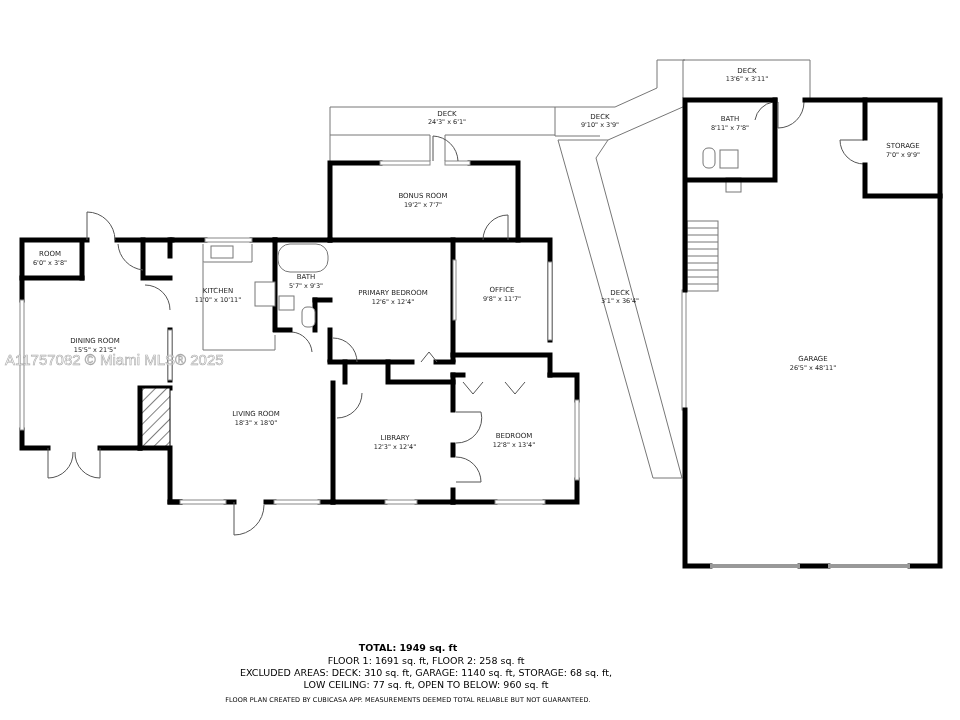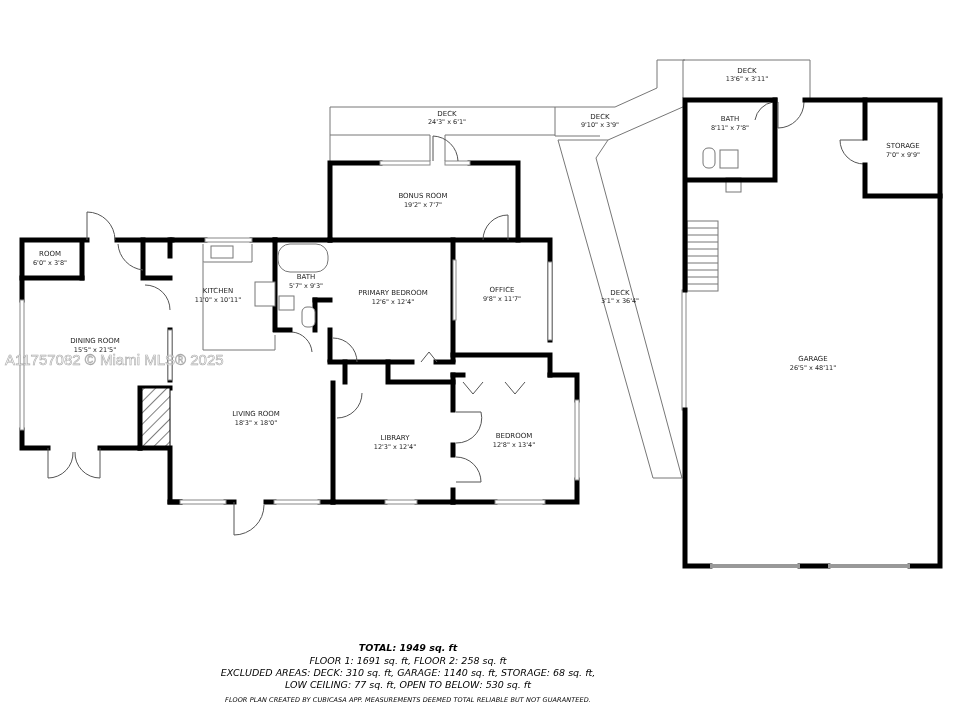--- a/index.html
+++ b/index.html
@@ -6,23 +6,23 @@
   body { width:960px; height:720px; position:relative; overflow:hidden; font-family:"DejaVu Sans", sans-serif; }
   #plan { position:absolute; left:0; top:0; width:960px; height:720px; }
   .wall { fill:none; stroke:#000; stroke-width:5; stroke-linecap:square; }
   .thin { fill:none; stroke:#777; stroke-width:1; }
   .win { fill:#fff; stroke:#888; stroke-width:1; }
   .door { fill:none; stroke:#555; stroke-width:1; }
   .fix { fill:#fff; stroke:#777; stroke-width:1; }
   .rlabel { font-family:"DejaVu Sans", sans-serif; font-size:7px; fill:#222; text-anchor:middle; }
   .rdim { font-family:"DejaVu Sans", sans-serif; font-size:6.5px; fill:#222; text-anchor:middle; }
   .wm { font-family:"Liberation Sans", sans-serif; font-size:15px; fill:#fff; stroke:#999; stroke-width:0.6; opacity:0.85; }
-  .summary { position:absolute; left:0; width:816px; text-align:center; color:#000;font-style:italic; }
+  .summary { position:absolute; left:0; width:816px; text-align:center; color:#000; }
   .sum-total { top:642px; font-family:"DejaVu Sans", sans-serif; font-weight:bold; font-size:9.5px; }
-  .sum-line { font-family:"DejaVu Sans", sans-serif; font-size:9.5px; }
+  .sum-line { font-family:"DejaVu Sans", sans-serif; font-size:9.5px;padding-left:18px; }
   .sum-l1 { top:655px; } .sum-l2 { top:667px; } .sum-l3 { top:679px; }
   .disclaimer { top:696px; font-family:"DejaVu Sans", sans-serif; font-size:6.5px; letter-spacing:0.1px; }
 </style>
 </head>
 <body>
 
 <svg id="plan" viewBox="0 0 960 720" xmlns="http://www.w3.org/2000/svg">
 
   <g>
 
@@ -237,14 +237,14 @@
     <text class="rlabel" x="813" y="361">GARAGE</text>
     <text class="rdim" x="813" y="370">26'5" x 48'11"</text>
   </g>
 
   <text class="wm" x="5" y="365">A11757082 © Miami MLS® 2025</text>
 </svg>
 
 <div class="summary sum-total">TOTAL: 1949 sq. ft</div>
 <div class="summary sum-line sum-l1">FLOOR 1: 1691 sq. ft, FLOOR 2: 258 sq. ft</div>
 <div class="summary sum-line sum-l2">EXCLUDED AREAS: DECK: 310 sq. ft, GARAGE: 1140 sq. ft, STORAGE: 68 sq. ft,</div>
-<div class="summary sum-line sum-l3">LOW CEILING: 77 sq. ft, OPEN TO BELOW: 530 sq. ft</div>
+<div class="summary sum-line sum-l3">LOW CEILING: 77 sq. ft, OPEN TO BELOW: 960 sq. ft</div>
 <div class="summary disclaimer">FLOOR PLAN CREATED BY CUBICASA APP. MEASUREMENTS DEEMED TOTAL RELIABLE BUT NOT GUARANTEED.</div>
 
 </body></html>

